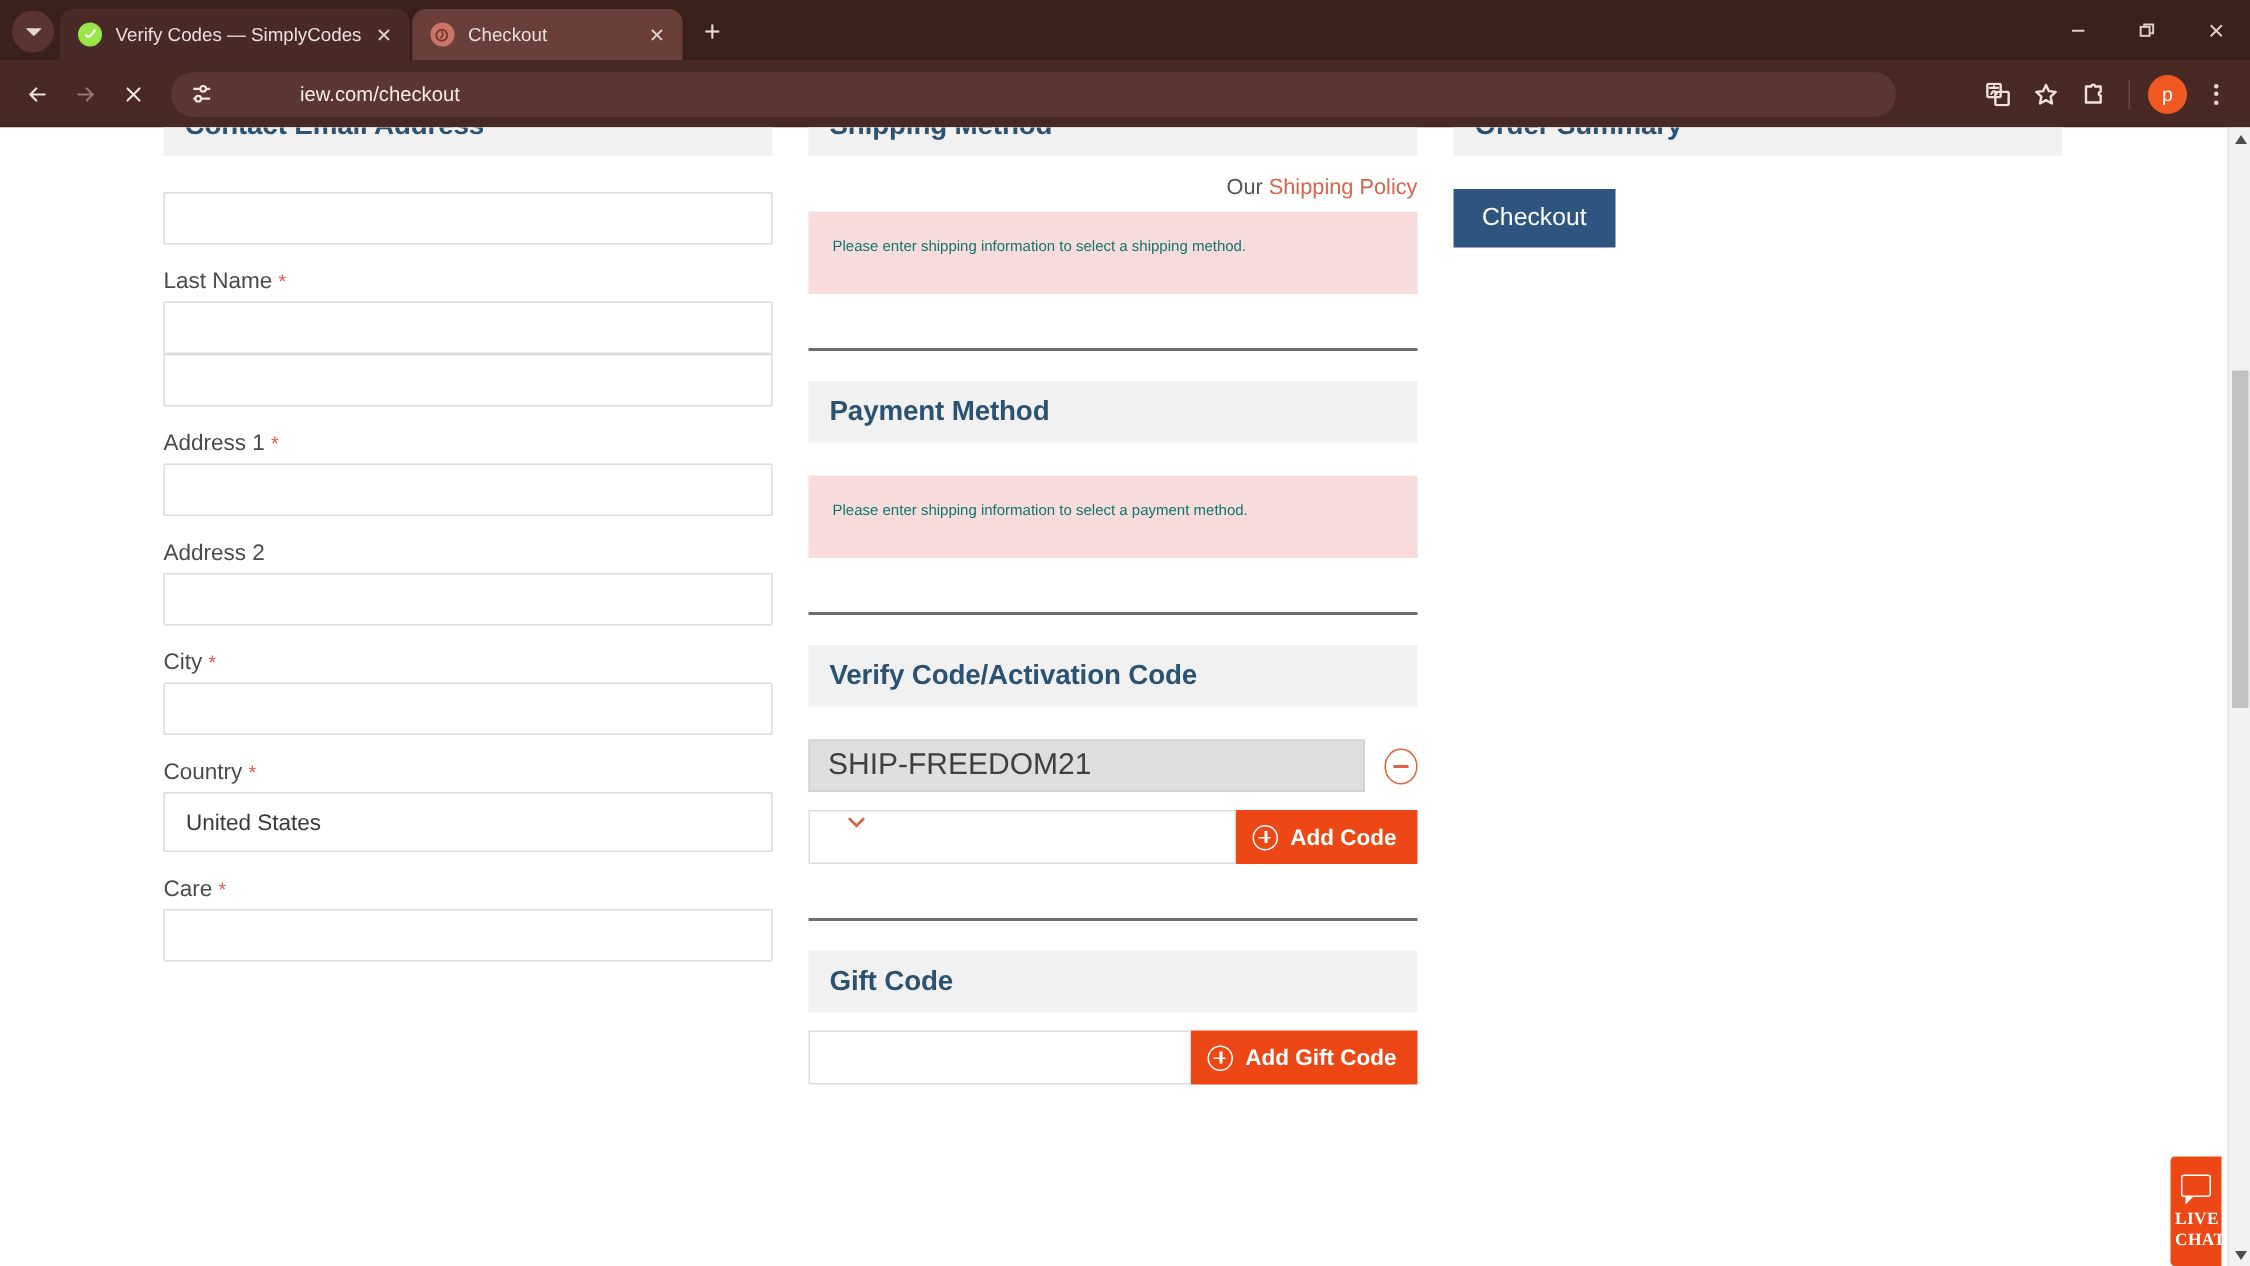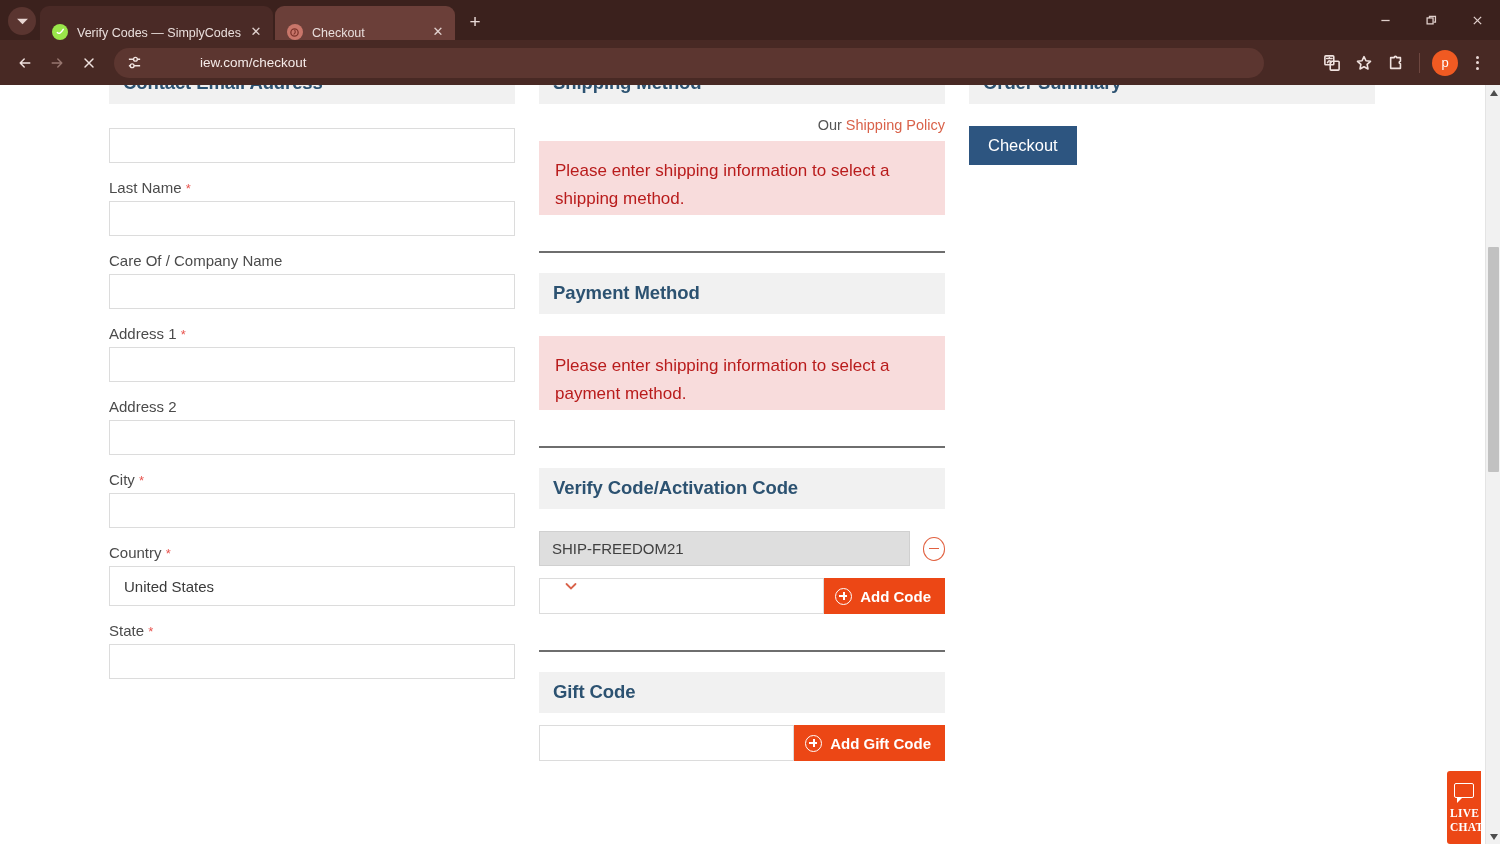--- a/index.html
+++ b/index.html
@@ -29,21 +29,21 @@
     background: #5a3530;
     cursor: pointer;
   }
   .tab-search-btn svg { width: 13px; height: 13px; fill: #e8d6d2; }
 
   .tab {
     height: 34px;
     min-width: 180px;
     max-width: 240px;
     display: flex;
-    align-items: flex-end;
+    align-items: center;
     padding: 0 8px 0 12px;
     border-radius: 9px 9px 0 0;
     position: relative;
     cursor: pointer;
     font-size: 12.5px;
     color: #e9dedc;
   }
   .tab.inactive { background: #4a2a26; margin-right: 2px; }
   .tab.active { background: #6b3f39; }
   .tab .favicon {
@@ -236,24 +236,24 @@
   .shipping-policy {
     text-align: right;
     font-size: 14.5px;
     color: #555;
     padding: 13px 0 8px 0;
   }
   .shipping-policy a { color: #d9624a; text-decoration: none; }
 
   .alert-pink {
     background: #f8dcdc;
-    color: #b91c1c;
-    font-size: 17px;
+    color: #0f766e;
+    font-size: 10px;
     line-height: 1.62;
-    padding: 16px 16px 3px 16px;
+    padding: 16px 16px 23px 16px;
   }
 
   .divider {
     height: 0;
     border-top: 2px solid #6e6e6e;
     margin: 36px 0 20px 0;
   }
 
   .code-row {
     display: flex;
@@ -261,21 +261,21 @@
     margin-top: 22px;
     gap: 0;
   }
   .code-applied {
     width: 396px;
     height: 35px;
     background: #dedede;
     border: 1px solid #d0d0d0;
     display: flex; align-items: center;
     padding: 0 12px;
-    font-size: 15px;
+    font-size: 20px;
     color: #404040;
   }
   .remove-btn {
     width: 24px; height: 24px;
     margin-left: 13px;
     border-radius: 50%;
     border: 1.6px solid #e1603f;
     display: flex; align-items: center; justify-content: center;
     cursor: pointer;
     background: transparent;
@@ -516,21 +516,20 @@
 
           <div class="field">
             <div class="field-label">
               <span>Last Name</span>
               <span class="req">*</span>
             </div>
             <input class="txt-input" type="text" value="" style="">
           </div>
 
           <div class="field">
-            <div class="field-label">Care Of / Company Name</div>
             <input class="txt-input" type="text" value="" style="">
           </div>
 
           <div class="field">
             <div class="field-label">
               <span>Address 1</span>
               <span class="req">*</span>
             </div>
             <input class="txt-input" type="text" value="" style="">
           </div>
@@ -560,21 +559,21 @@
               <span class="chev">
                 <svg viewBox="0 0 14 14">
                     <path d="M2.5 5 L7 9.5 L11.5 5"></path>
                   </svg>
               </span>
             </div>
           </div>
 
           <div class="field">
             <div class="field-label">
-              <span>State</span>
+              <span>Care</span>
               <span class="req">*</span>
             </div>
             <input class="txt-input" type="text" style="">
           </div>
         </div>
 
         <div class="col-mid">
 
           <div class="section-head">Shipping Method</div>
 

